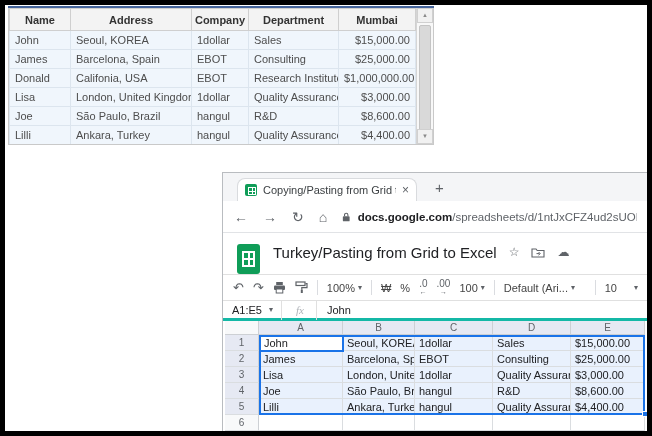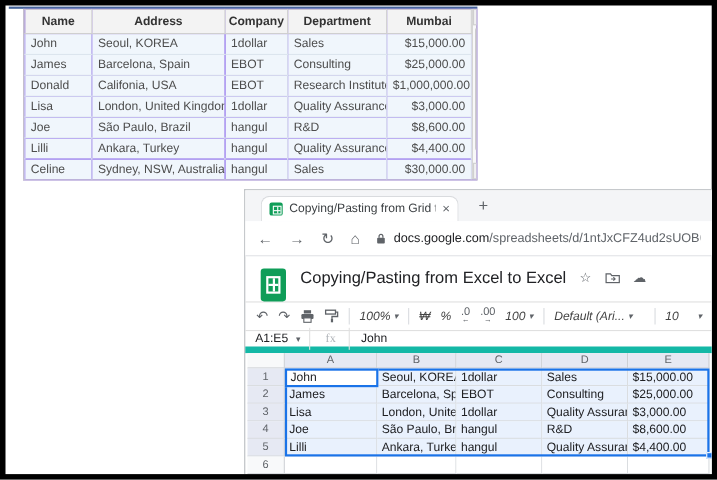--- a/index.html
+++ b/index.html
@@ -3,21 +3,21 @@
 <meta charset="utf-8">
 <style>
   * { margin:0; padding:0; box-sizing:border-box; }
   html,body { width:652px; height:436px; }
   body { background:#000; position:relative; font-family:"Liberation Sans", sans-serif; }
   .canvas { position:absolute; left:5px; top:5px; width:642px; height:426px; background:#fff; overflow:hidden; }
 
   
   .tui-wrap { position:absolute; left:3px; top:1px; width:426px; }
   .tui-top { height:2px; background:#44639a; }
-  .tui-body { display:flex; border:1px solid #c9c9c9; border-top:none; height:156px; overflow:hidden; background:#8b5cf6;margin-left:13px; }
+  .tui-body { display:flex; border:1px solid #c9c9c9; border-top:none; height:137px; overflow:hidden; background:#f0abfc; }
   .tui-table { border-collapse:collapse; table-layout:fixed; width:407px; font-size:11px; }
   .tui-table th { height:22px; background:#f3f3f3; border:1px solid #cfcfcf; font-weight:bold; color:#333; text-align:center; }
   .tui-table td { height:19px; background:#f0f6fc; border:1px solid #dce5ee; color:#4d4d4d; padding:0 5px; white-space:nowrap; overflow:hidden; }
   .tui-table td.num { text-align:right; }
   .tui-scroll { width:17px; position:relative; background:#f8f8f8; border-left:1px solid #d5d5d5; }
   .tui-sbtn { position:absolute; left:0; width:16px; height:15px; background:#f1f1f1; border:1px solid #d0d0d0; color:#8a8a8a; font-size:6px; line-height:13px; text-align:center; }
   .tui-sbtn.up { top:0; } .tui-sbtn.down { bottom:0; }
   .tui-thumb { position:absolute; left:2px; top:17px; width:12px; height:112px; background:#d9d9d9; border:1px solid #c4c4c4; border-radius:2px; }
 
   
@@ -29,52 +29,52 @@
      background: linear-gradient(#fff,#fff) left 0 top 50%/100% 1px no-repeat,
                  linear-gradient(#fff,#fff) left 50% top 0/1px 100% no-repeat;
      border:1px solid #fff; }
   .tab-title { font-size:11px; color:#3c4043; white-space:nowrap; overflow:hidden; flex:1; }
   .tab-close { font-size:12px; color:#5f6368; flex:0 0 auto; }
   .newtab { position:absolute; left:212px; top:6px; font-size:15px; color:#5f6368; }
   .navbar { height:32px; background:#fff; border-bottom:1px solid #e1e3e6; display:flex; align-items:center; padding:0 11px; gap:0; }
   .nav-ic { font-size:14px; color:#5f6368; margin-right:15px; }
   .urlbar { display:flex; align-items:center; gap:7px; flex:1; overflow:hidden; }
   .url { font-size:11.5px; white-space:nowrap; overflow:hidden; }
-  .url .dom { color:#202124; font-weight:normal; } .url .path { color:#5f6368; }
+  .url .dom { color:#202124; font-weight:bold; } .url .path { color:#5f6368; }
 
   
   .sheets-header { display:flex; padding:9px 0 0 14px; }
   .gs-logo { width:23px; height:30px; background:#0f9d58; border-radius:3px; position:relative; flex:0 0 auto; margin-top:2px; }
   .gs-logo-grid { position:absolute; left:5px; top:7px; width:13px; height:16px;
      background: linear-gradient(#fff,#fff) left 0 top 50%/100% 2px no-repeat,
                  linear-gradient(#fff,#fff) left 50% top 0/2px 100% no-repeat;
      border:2px solid #fff; }
   .sh-text { margin-left:13px; flex:1; min-width:0; }
   .title-row { display:flex; align-items:center; gap:12px; height:20px; }
   .doc-title { font-size:15px; color:#202124; white-space:nowrap; }
   .hdr-ic { font-size:12px; color:#5f6368; }
   .menubar { display:flex; gap:14px; font-size:13px; color:#202124; margin-top:4px; height:18px; align-items:center; padding-right:4px; }
   .last-ed { margin-left:auto; color:#80868b; text-decoration:underline; white-space:nowrap; overflow:hidden; }
 
   
   .toolbar { height:26px; border-top:1px solid #e0e0e0; display:flex; align-items:center; padding:0 10px; gap:9px; font-size:11px; color:#444; }
   .tb-ic { font-size:13px; color:#5f6368; }
   .sep { width:1px; height:15px; background:#dadce0; }
   .dd { color:#5f6368; font-size:8px; }
-  .tb-g { display:flex; align-items:center; gap:3px; white-space:nowrap;font-style:italic; }
+  .tb-g { display:flex; align-items:center; gap:3px; white-space:nowrap; }
   .decpair { display:inline-flex; flex-direction:column; align-items:center; line-height:8px; font-size:10px; color:#5f6368; }
   .decpair .ar { font-size:7px; }
   .fontsize-g { margin-left:auto; }
 
   
-  .formulabar { height:21px; border-top:1px solid #e0e0e0; border-bottom:6px solid #14b8a6; display:flex; align-items:center; font-size:11px; color:#202124; }
+  .formulabar { height:21px; border-top:1px solid #e0e0e0; border-bottom:3px solid #14b8a6; display:flex; align-items:center; font-size:11px; color:#202124; }
   .namebox { width:46px; padding-left:9px; }
   .nb-dd { color:#5f6368; font-size:8px; margin-right:8px; }
   .fb-sep { width:1px; height:20px; background:#e0e0e0; }
-  .fx { color:#b0b4b9; font-family:"Liberation Serif", serif; padding:0 12px 0 14px;text-align:center; }
+  .fx { font-style:italic; color:#b0b4b9; font-family:"Liberation Serif", serif; padding:0 12px 0 14px;text-align:center; }
   .fb-val { padding-left:10px; }
 
   
   .sheet-grid { position:relative; margin:0 3px 0 2px; display:grid;
     grid-template-columns:34px 84px 72px 78px 78px minmax(70px,1fr);
     grid-template-rows:14px repeat(6,16px); font-size:11px; color:#202124; }
   .corner { background:#f8f9fa; border-right:1px solid #cdd0d4; border-bottom:1px solid #cdd0d4; }
   .shc { background:#e6e9f3; border-right:1px solid #cdd0d4; border-bottom:1px solid #cdd0d4; color:#5f6368; font-size:10px; text-align:center; line-height:13px; }
   .rh { background:#f8f9fa; border-right:1px solid #cdd0d4; border-bottom:1px solid #dadde0; color:#5f6368; font-size:10px; text-align:center; line-height:15px; }
   .rh.selh { background:#e6e9f3; }
@@ -194,21 +194,21 @@
         <span class="url"><span class="dom">docs.google.com</span><span class="path">/spreadsheets/d/1ntJxCFZ4ud2sUOBCcpL8W</span></span>
       </div>
     </div>
 
     <div class="sheets-header">
       <div class="gs-logo">
           <div class="gs-logo-grid"></div>
         </div>
       <div class="sh-text">
         <div class="title-row">
-          <span class="doc-title">Copying/Pasting from Excel to Excel</span>
+          <span class="doc-title">Turkey/Pasting from Grid to Excel</span>
           <span class="hdr-ic">☆</span>
           <svg width="14" height="11" viewBox="0 0 14 11">
               <path d="M1 2h4l1.2 1.5H13V10H1z" fill="none" stroke="#5f6368" stroke-width="1.1"></path>
               <path d="M5.5 6.6h3M7.6 5l1.6 1.6L7.6 8.2" fill="none" stroke="#5f6368" stroke-width="1"></path>
             </svg>
           <span class="hdr-ic">☁</span>
         </div>
       </div>
     </div>
 

